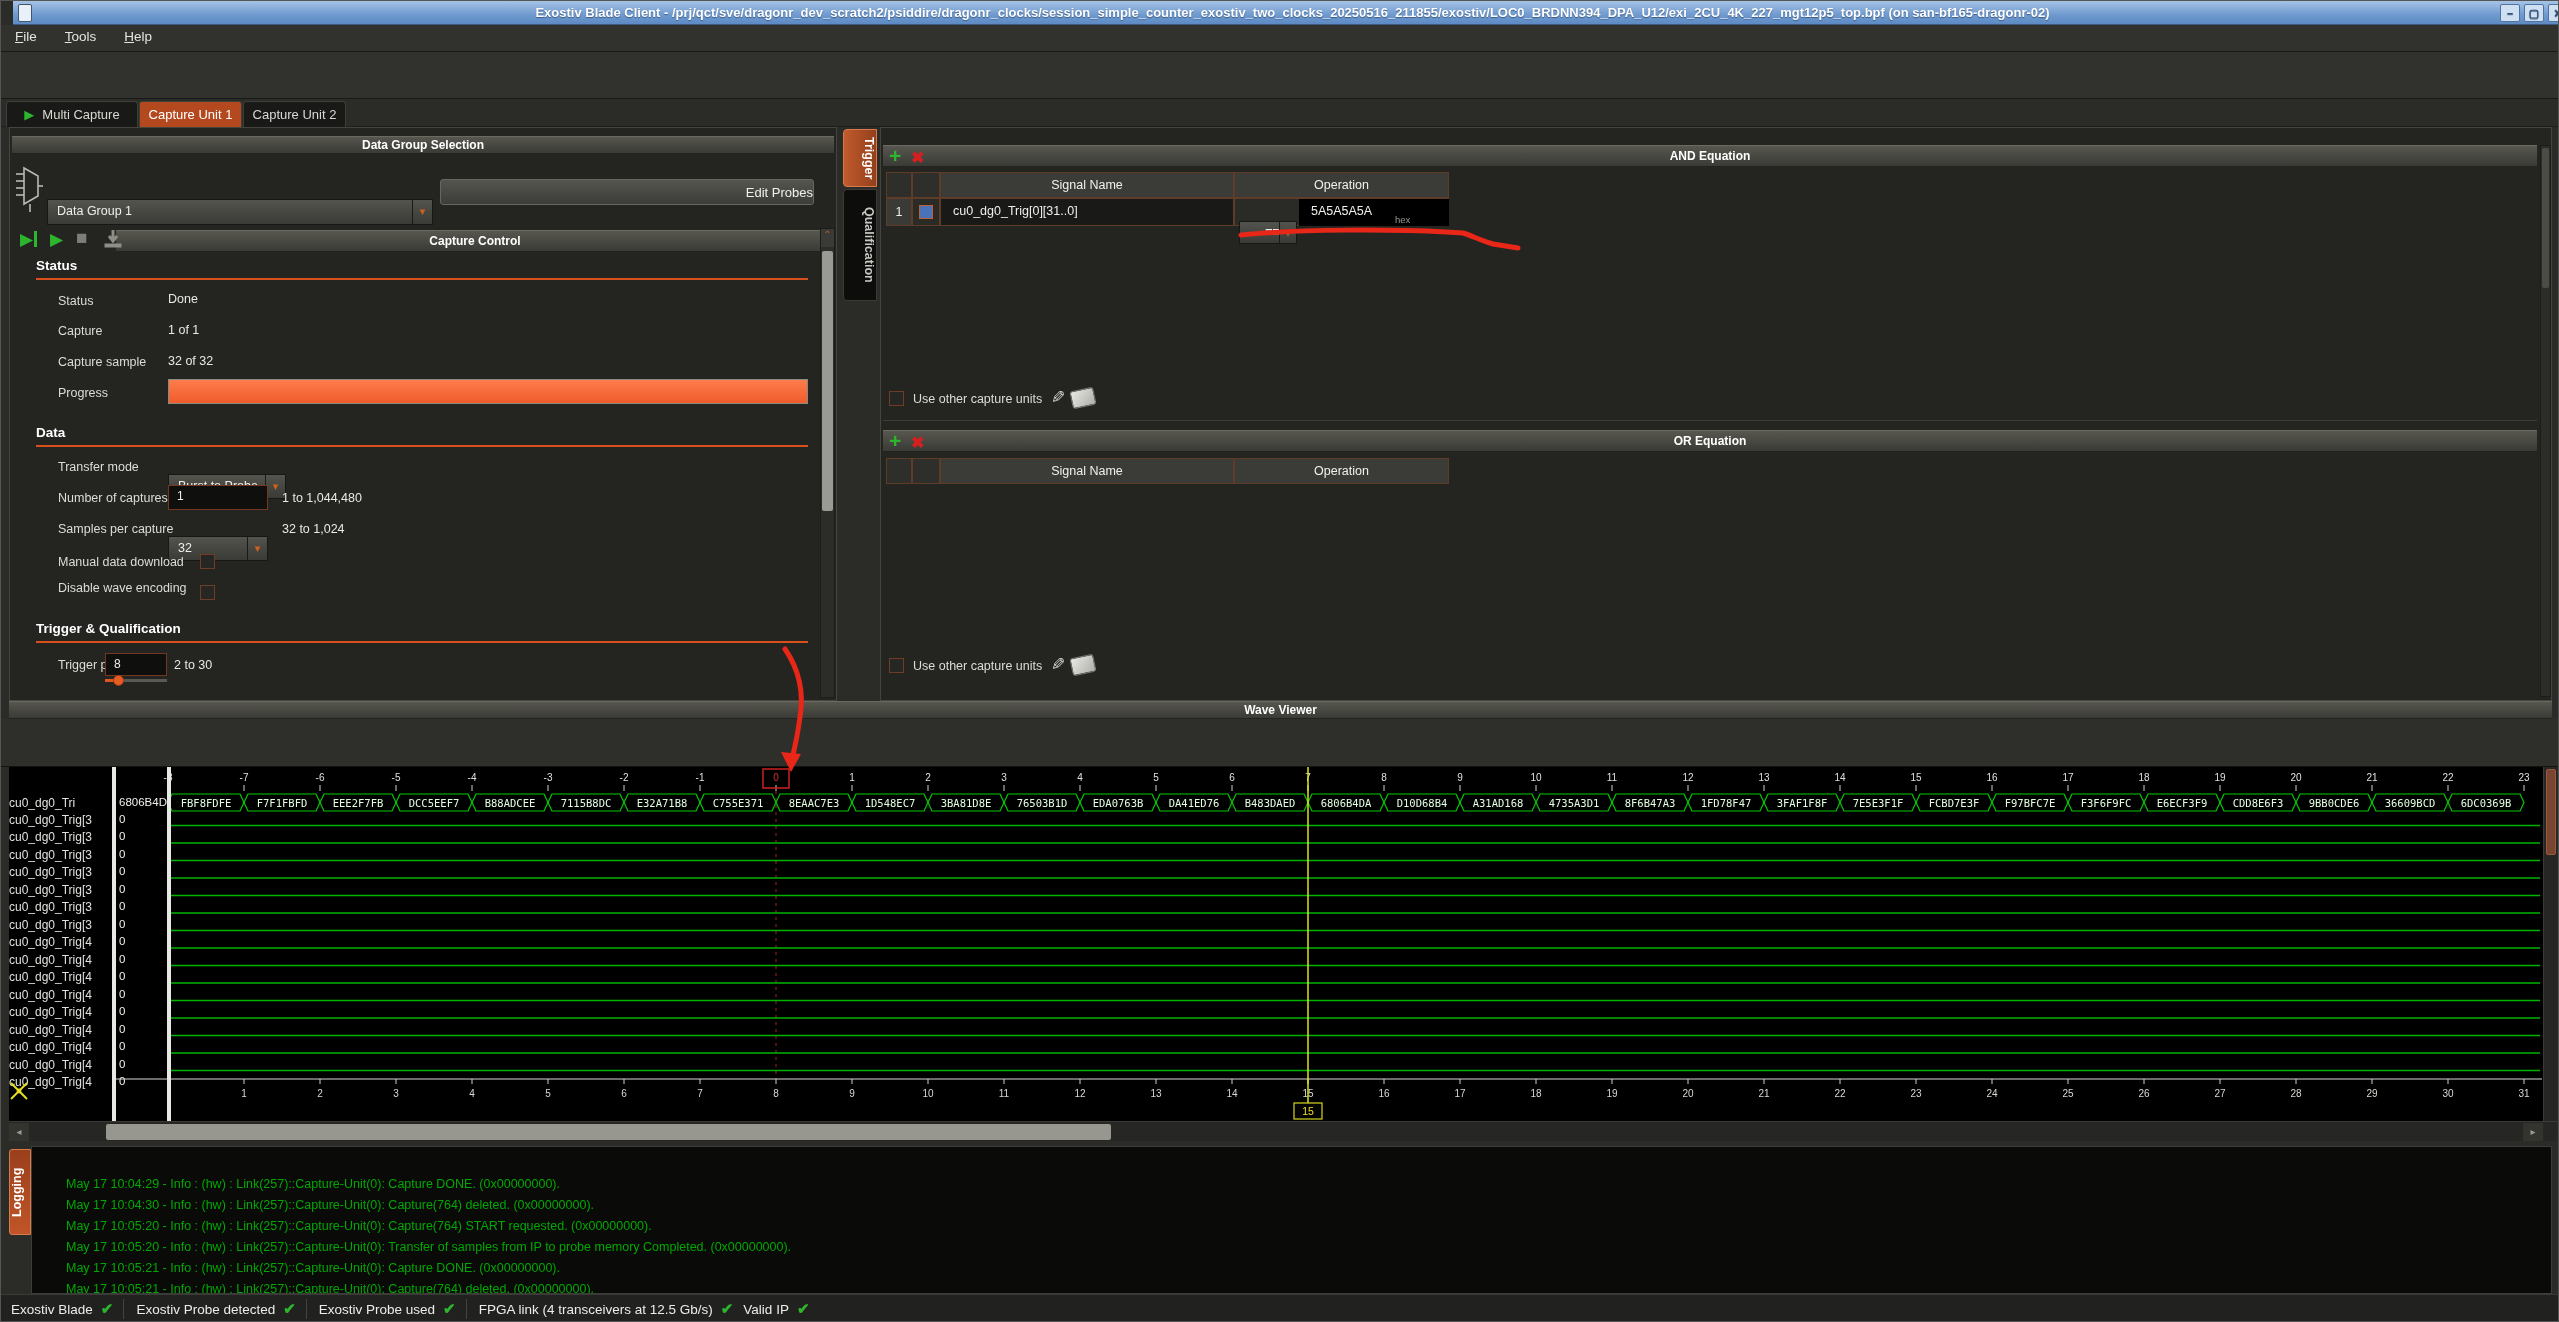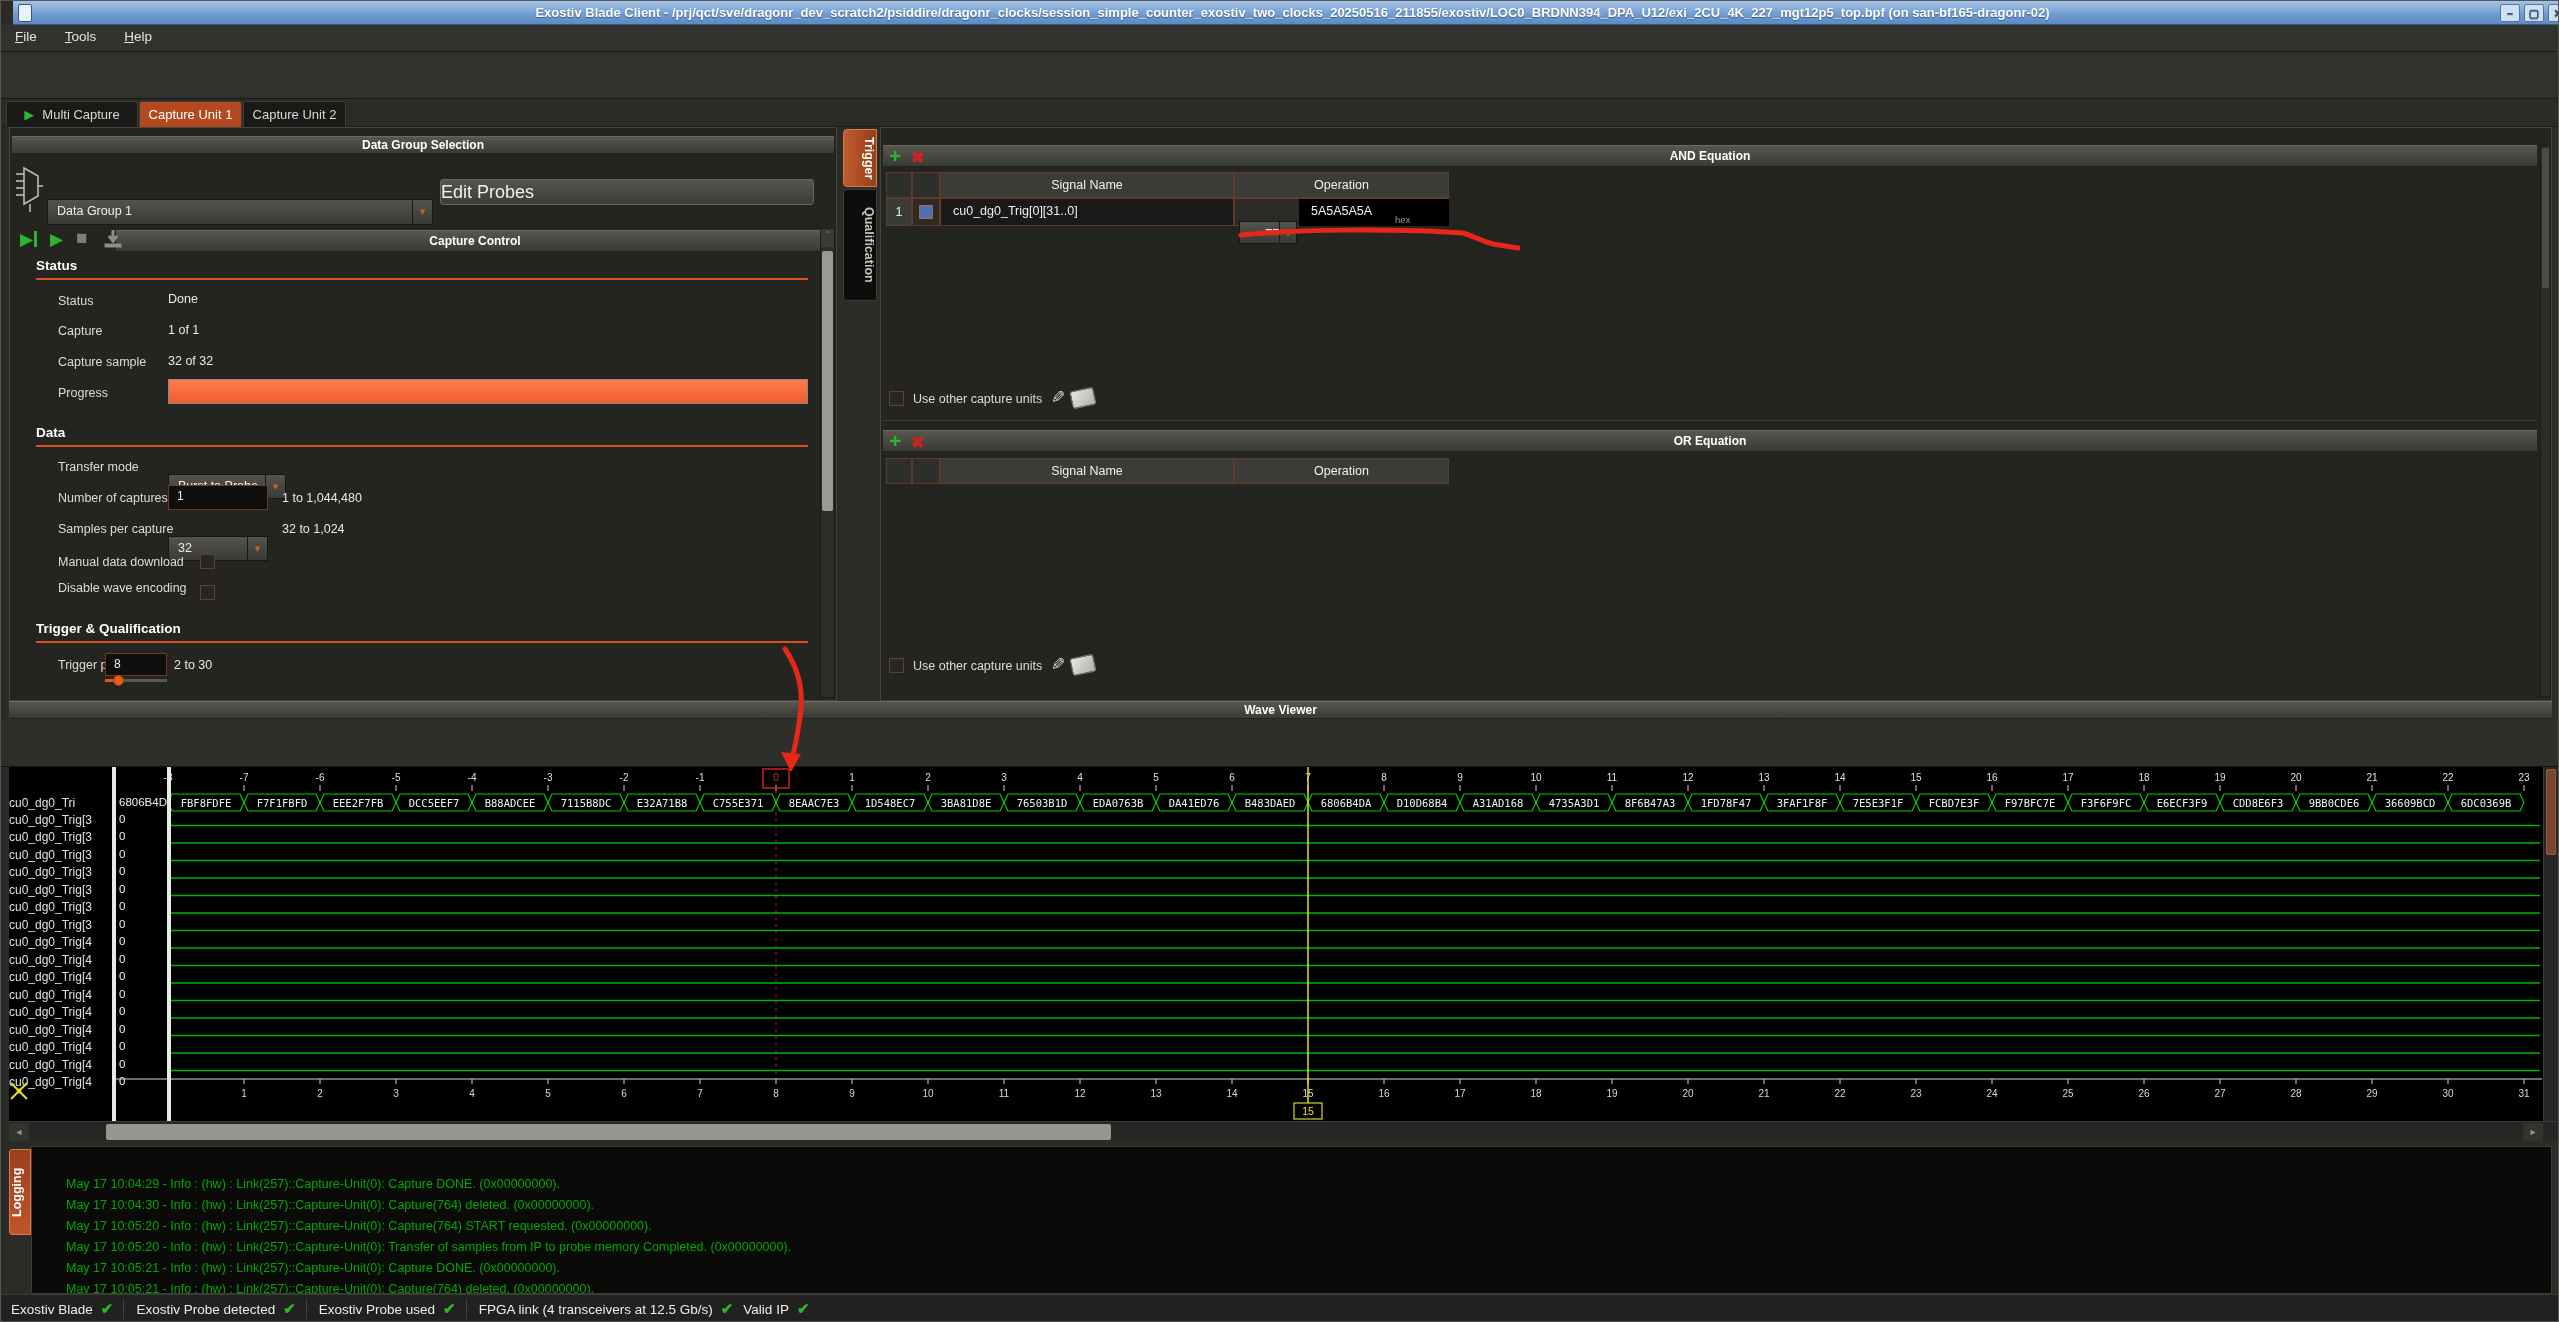--- a/index.html
+++ b/index.html
@@ -39,21 +39,21 @@
   .secbar { background:linear-gradient(#57574f,#3a3a36); border-top:1px solid #6a6a62; border-bottom:1px solid #22221f;
     color:#fff; font-weight:bold; font-size:12px; text-align:center; }
   .h-sect { color:#fff; font-weight:bold; font-size:13.5px; }
   .rule { height:2px; background:#d94f1e; }
   .lbl { color:#dcdcd8; font-size:12.5px; }
   .val { color:#e8e8e4; font-size:12.5px; }
   .input { background:#0f0f0d; border:1px solid #73381e; color:#eee; font-size:12px; padding:3px 0 0 8px; }
   .combo { background:linear-gradient(#54544e,#3a3a36); border:1px solid #171715; color:#eee; font-size:12.5px; padding:4px 0 0 9px;margin-top:20px; }
   .combo .chv { position:absolute; right:0; top:0; bottom:0; width:20px; border-left:1px solid #191917; color:#d06020; text-align:center; font-size:11px; padding-top:5px; }
   .cb { width:15px; height:15px; background:#262624; border:1px solid #6e3d26; }
-  .btn { background:linear-gradient(#555550,#3c3c38); border:1px solid #67675f; border-radius:3px; color:#f0f0ec; font-size:18px; text-align:left; }
+  .btn { background:linear-gradient(#555550,#3c3c38); border:1px solid #67675f; border-radius:3px; color:#f0f0ec; font-size:13px; text-align:right; }
 
   .sidetab { width:34px; color:#fff; font-weight:bold; font-size:12.5px; border-radius:4px 0 0 4px; writing-mode:vertical-rl; text-align:center; }
 
   
   .thcell { background:#3b3b37; border:1px solid #5f3c28; color:#f0f0ec; font-size:12.5px; text-align:center; }
   .tcell  { border:1px solid #5f3c28; font-size:12.5px; color:#eee; }
   .iconplus { color:#2db52d; font-size:21px; font-weight:bold; line-height:18px; }
   .iconx { color:#d42020; font-size:16px; font-weight:bold; line-height:18px; }
 
   

